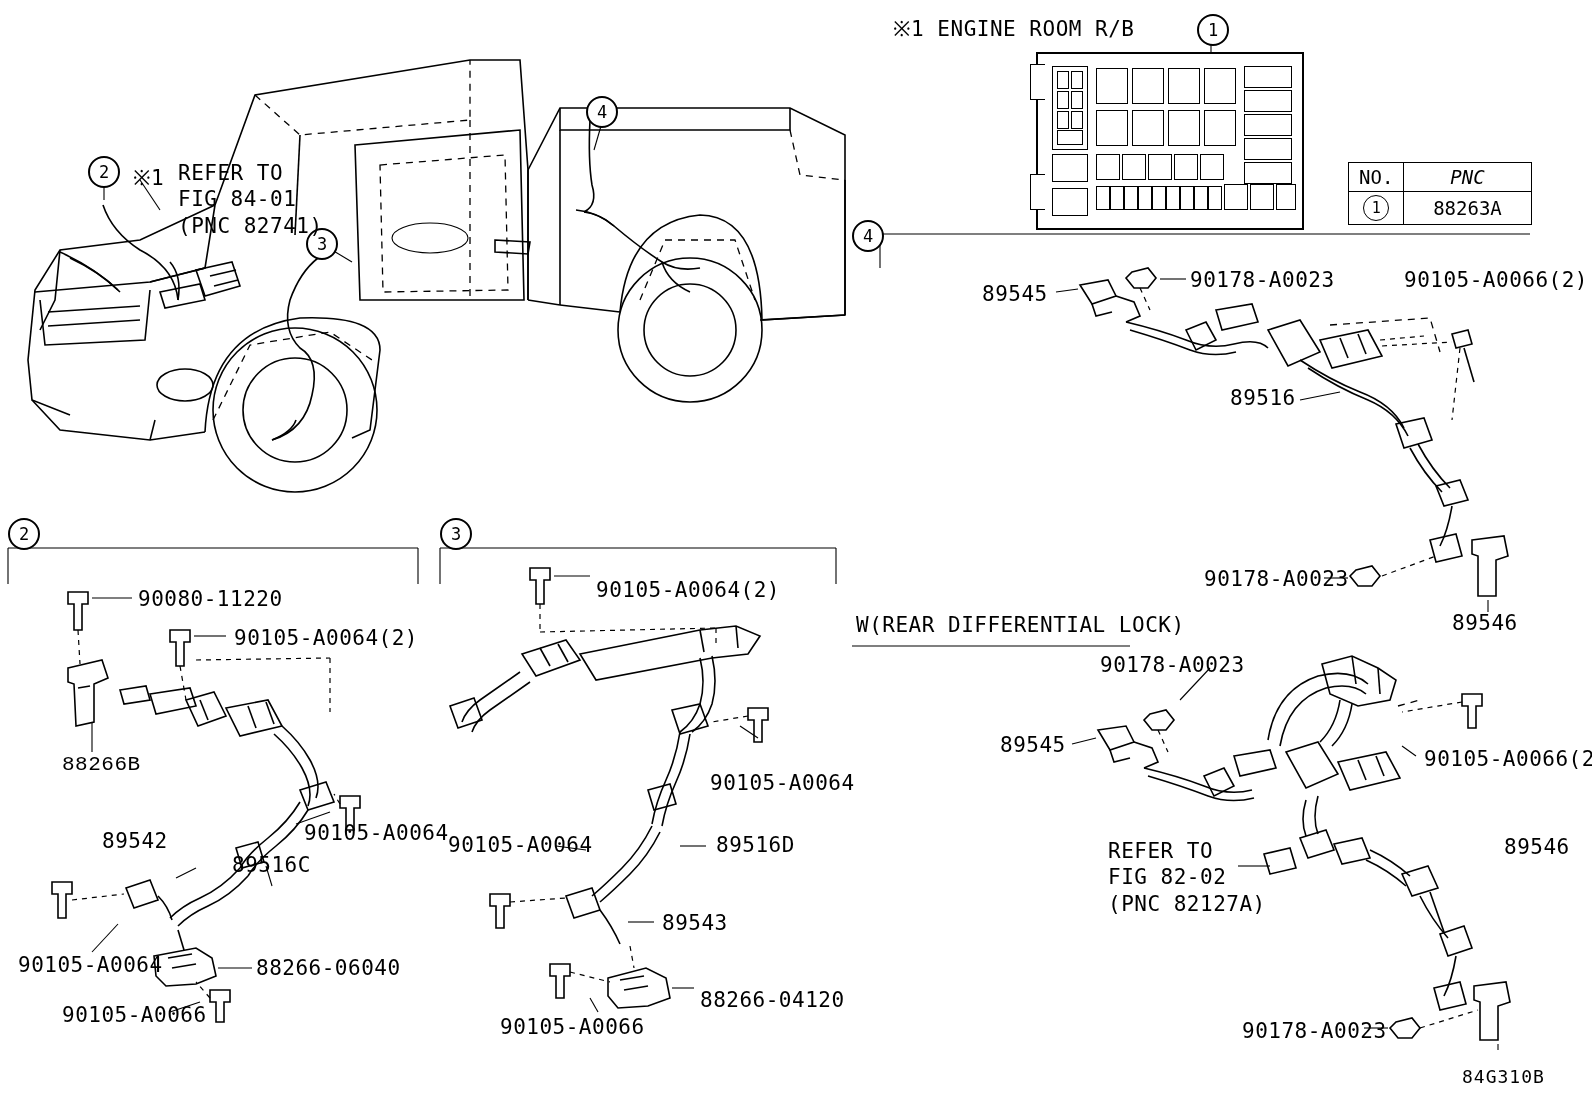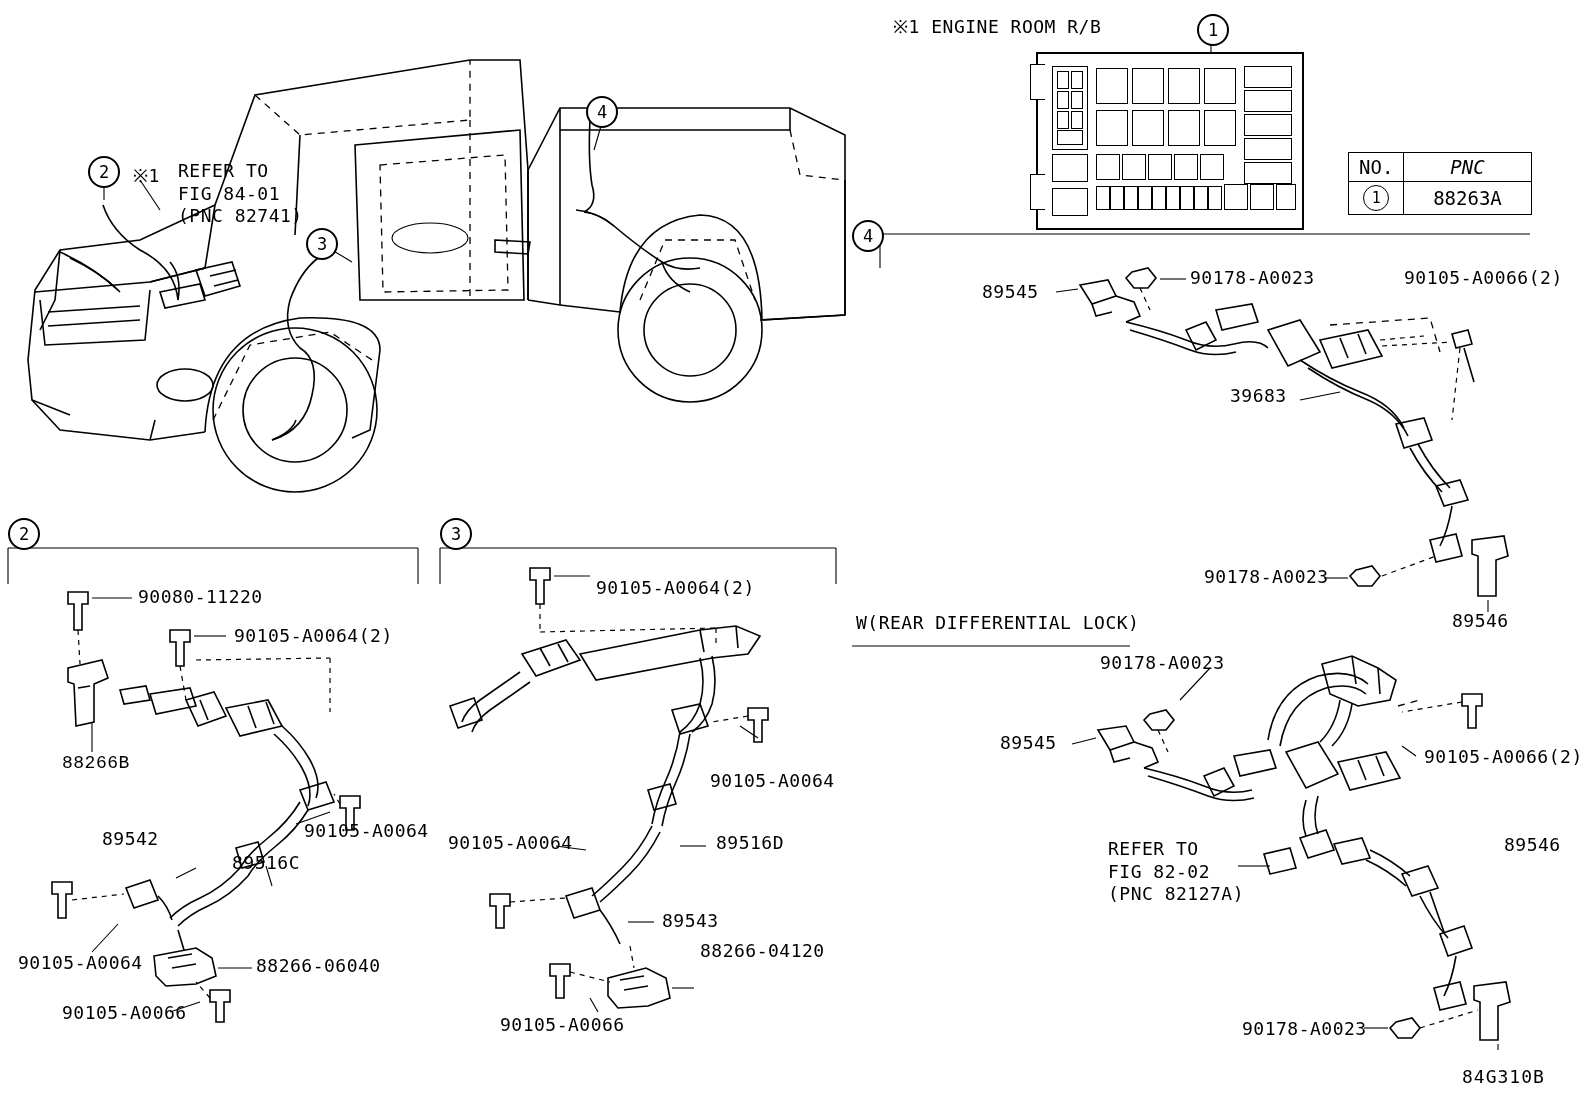--- a/index.html
+++ b/index.html
@@ -1,19 +1,19 @@
 <!DOCTYPE html>
 <html><head>
 <meta charset="utf-8">
 <style>
   html,body{margin:0;padding:0;background:#ffffff;}
   body{width:1592px;height:1099px;position:relative;overflow:hidden;
        font-family:"DejaVu Sans Mono","Liberation Mono",monospace;color:#000;}
   .abs{position:absolute;}
-  .lbl{font-size:18px;letter-spacing:0.5px;white-space:pre;line-height:1.25;}
+  .lbl{font-size:21px;letter-spacing:0.5px;white-space:pre;line-height:1.25;}
   .circnum{width:28px;height:28px;border:2px solid #000;border-radius:50%;
            display:flex;align-items:center;justify-content:center;font-size:17px;background:#fff;}
   svg{position:absolute;left:0;top:0;overflow:visible;}
   .ln{stroke:#000;fill:none;stroke-width:1.6;}
   .ln-thin{stroke:#000;fill:none;stroke-width:1.1;}
   .dash{stroke:#000;fill:none;stroke-width:1.3;stroke-dasharray:7 6;}
   .dash-s{stroke:#000;fill:none;stroke-width:1.2;stroke-dasharray:5 5;}
   table.pnc{border-collapse:collapse;}
   table.pnc td,table.pnc th{border:1.6px solid #000;font-size:19px;text-align:center;
        font-family:"DejaVu Sans Mono","Liberation Mono",monospace;font-weight:normal;padding:3px 10px;}
@@ -398,60 +398,60 @@
   <div class="fuse" style="left:114px;top:132px;width:12px;height:22px;"></div>
   <div class="fuse" style="left:128px;top:132px;width:12px;height:22px;"></div>
   <div class="fuse" style="left:142px;top:132px;width:12px;height:22px;"></div>
   <div class="fuse" style="left:156px;top:132px;width:12px;height:22px;"></div>
   <div class="fuse" style="left:170px;top:132px;width:12px;height:22px;"></div>
   <div class="fuse" style="left:186px;top:130px;width:22px;height:24px;"></div>
   <div class="fuse" style="left:212px;top:130px;width:22px;height:24px;"></div>
   <div class="fuse" style="left:238px;top:130px;width:18px;height:24px;"></div>
 </div>
 
-<table class="pnc abs" style="left:1348px;top:152px;border-radius:26px;">
+<table class="pnc abs" style="left:1348px;top:162px;border-radius:26px;">
   <tbody>
       <tr>
     <th>NO.</th>
     <th style="padding-left:46px;padding-right:46px;font-style:italic;">PNC</th>
   </tr>
   <tr>
     <td>
       <div class="circnum" style="margin:0 auto;width:24px;height:24px;border-width:1.6px;font-size:15px;">
             <span>1</span>
           </div>
     </td>
     <td>88263A</td>
   </tr>
 </tbody>
   </table>
 
 <div class="abs lbl" style="left:982px;top:281px;">89545</div>
 <div class="abs lbl" style="left:1190px;top:267px;">90178-A0023</div>
 <div class="abs lbl" style="left:1404px;top:267px;">90105-A0066(2)</div>
-<div class="abs lbl" style="left:1230px;top:385px;">39683</div>
+<div class="abs lbl" style="left:1230px;top:385px;">89516</div>
 <div class="abs lbl" style="left:1204px;top:566px;">90178-A0023</div>
 <div class="abs lbl" style="left:1452px;top:610px;">89546</div>
 
 <div class="abs lbl" style="left:138px;top:586px;">90080-11220</div>
 <div class="abs lbl" style="left:234px;top:625px;">90105-A0064(2)</div>
 <div class="abs lbl" style="left:62px;top:752px;font-family:Liberation Mono, monospace;">88266B</div>
 <div class="abs lbl" style="left:102px;top:828px;">89542</div>
 <div class="abs lbl" style="left:304px;top:820px;">90105-A0064</div>
 <div class="abs lbl" style="left:232px;top:852px;">89516C</div>
 <div class="abs lbl" style="left:18px;top:952px;">90105-A0064</div>
 <div class="abs lbl" style="left:256px;top:955px;">88266-06040</div>
 <div class="abs lbl" style="left:62px;top:1002px;">90105-A0066</div>
 
 <div class="abs lbl" style="left:596px;top:577px;">90105-A0064(2)</div>
 <div class="abs lbl" style="left:710px;top:770px;">90105-A0064</div>
 <div class="abs lbl" style="left:448px;top:832px;">90105-A0064</div>
 <div class="abs lbl" style="left:716px;top:832px;">89516D</div>
 <div class="abs lbl" style="left:662px;top:910px;text-align:center;">89543</div>
-<div class="abs lbl" style="left:700px;top:940px;text-align:right;">88266-04120</div>
+<div class="abs lbl" style="left:700px;top:987px;text-align:right;">88266-04120</div>
 <div class="abs lbl" style="left:500px;top:1014px;">90105-A0066</div>
 
 <div class="abs lbl" style="left:856px;top:612px;">W(REAR DIFFERENTIAL LOCK)</div>
 <div class="abs lbl" style="left:1100px;top:652px;">90178-A0023</div>
 <div class="abs lbl" style="left:1000px;top:732px;">89545</div>
 <div class="abs lbl" style="left:1424px;top:746px;">90105-A0066(2)</div>
 <div class="abs lbl" style="left:1108px;top:838px;">REFER TO
 FIG 82-02
 (PNC 82127A)</div>
 <div class="abs lbl" style="left:1504px;top:834px;">89546</div>

